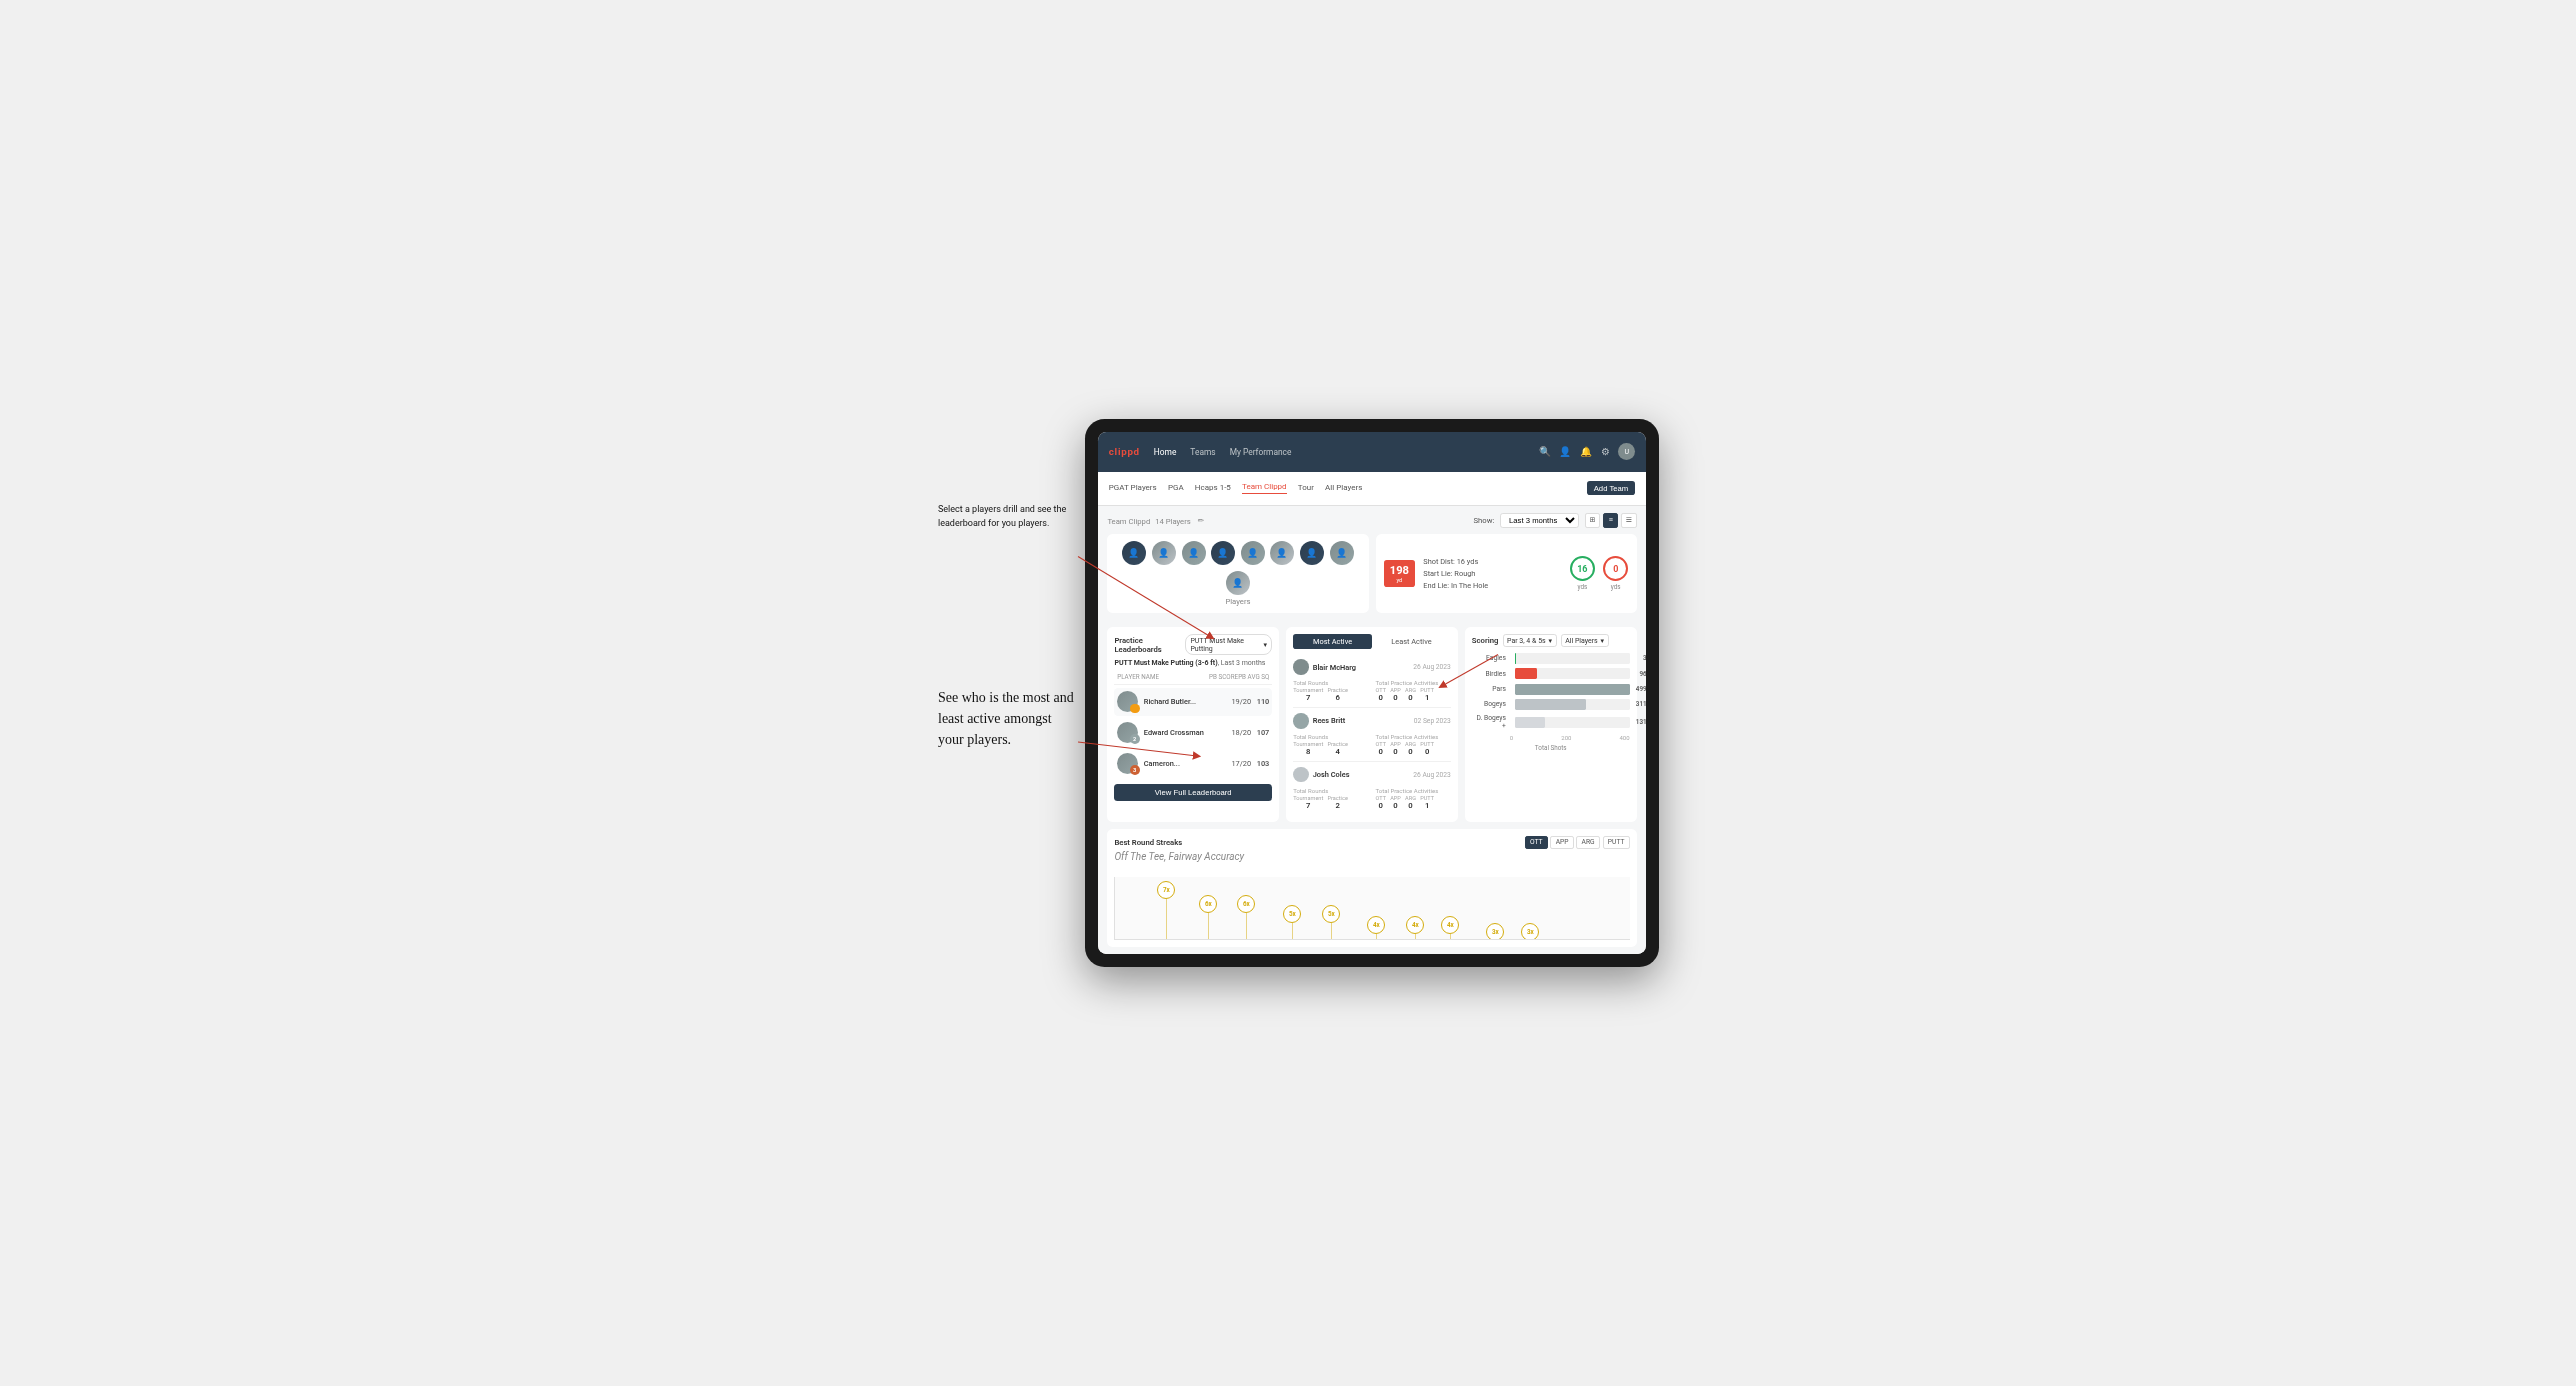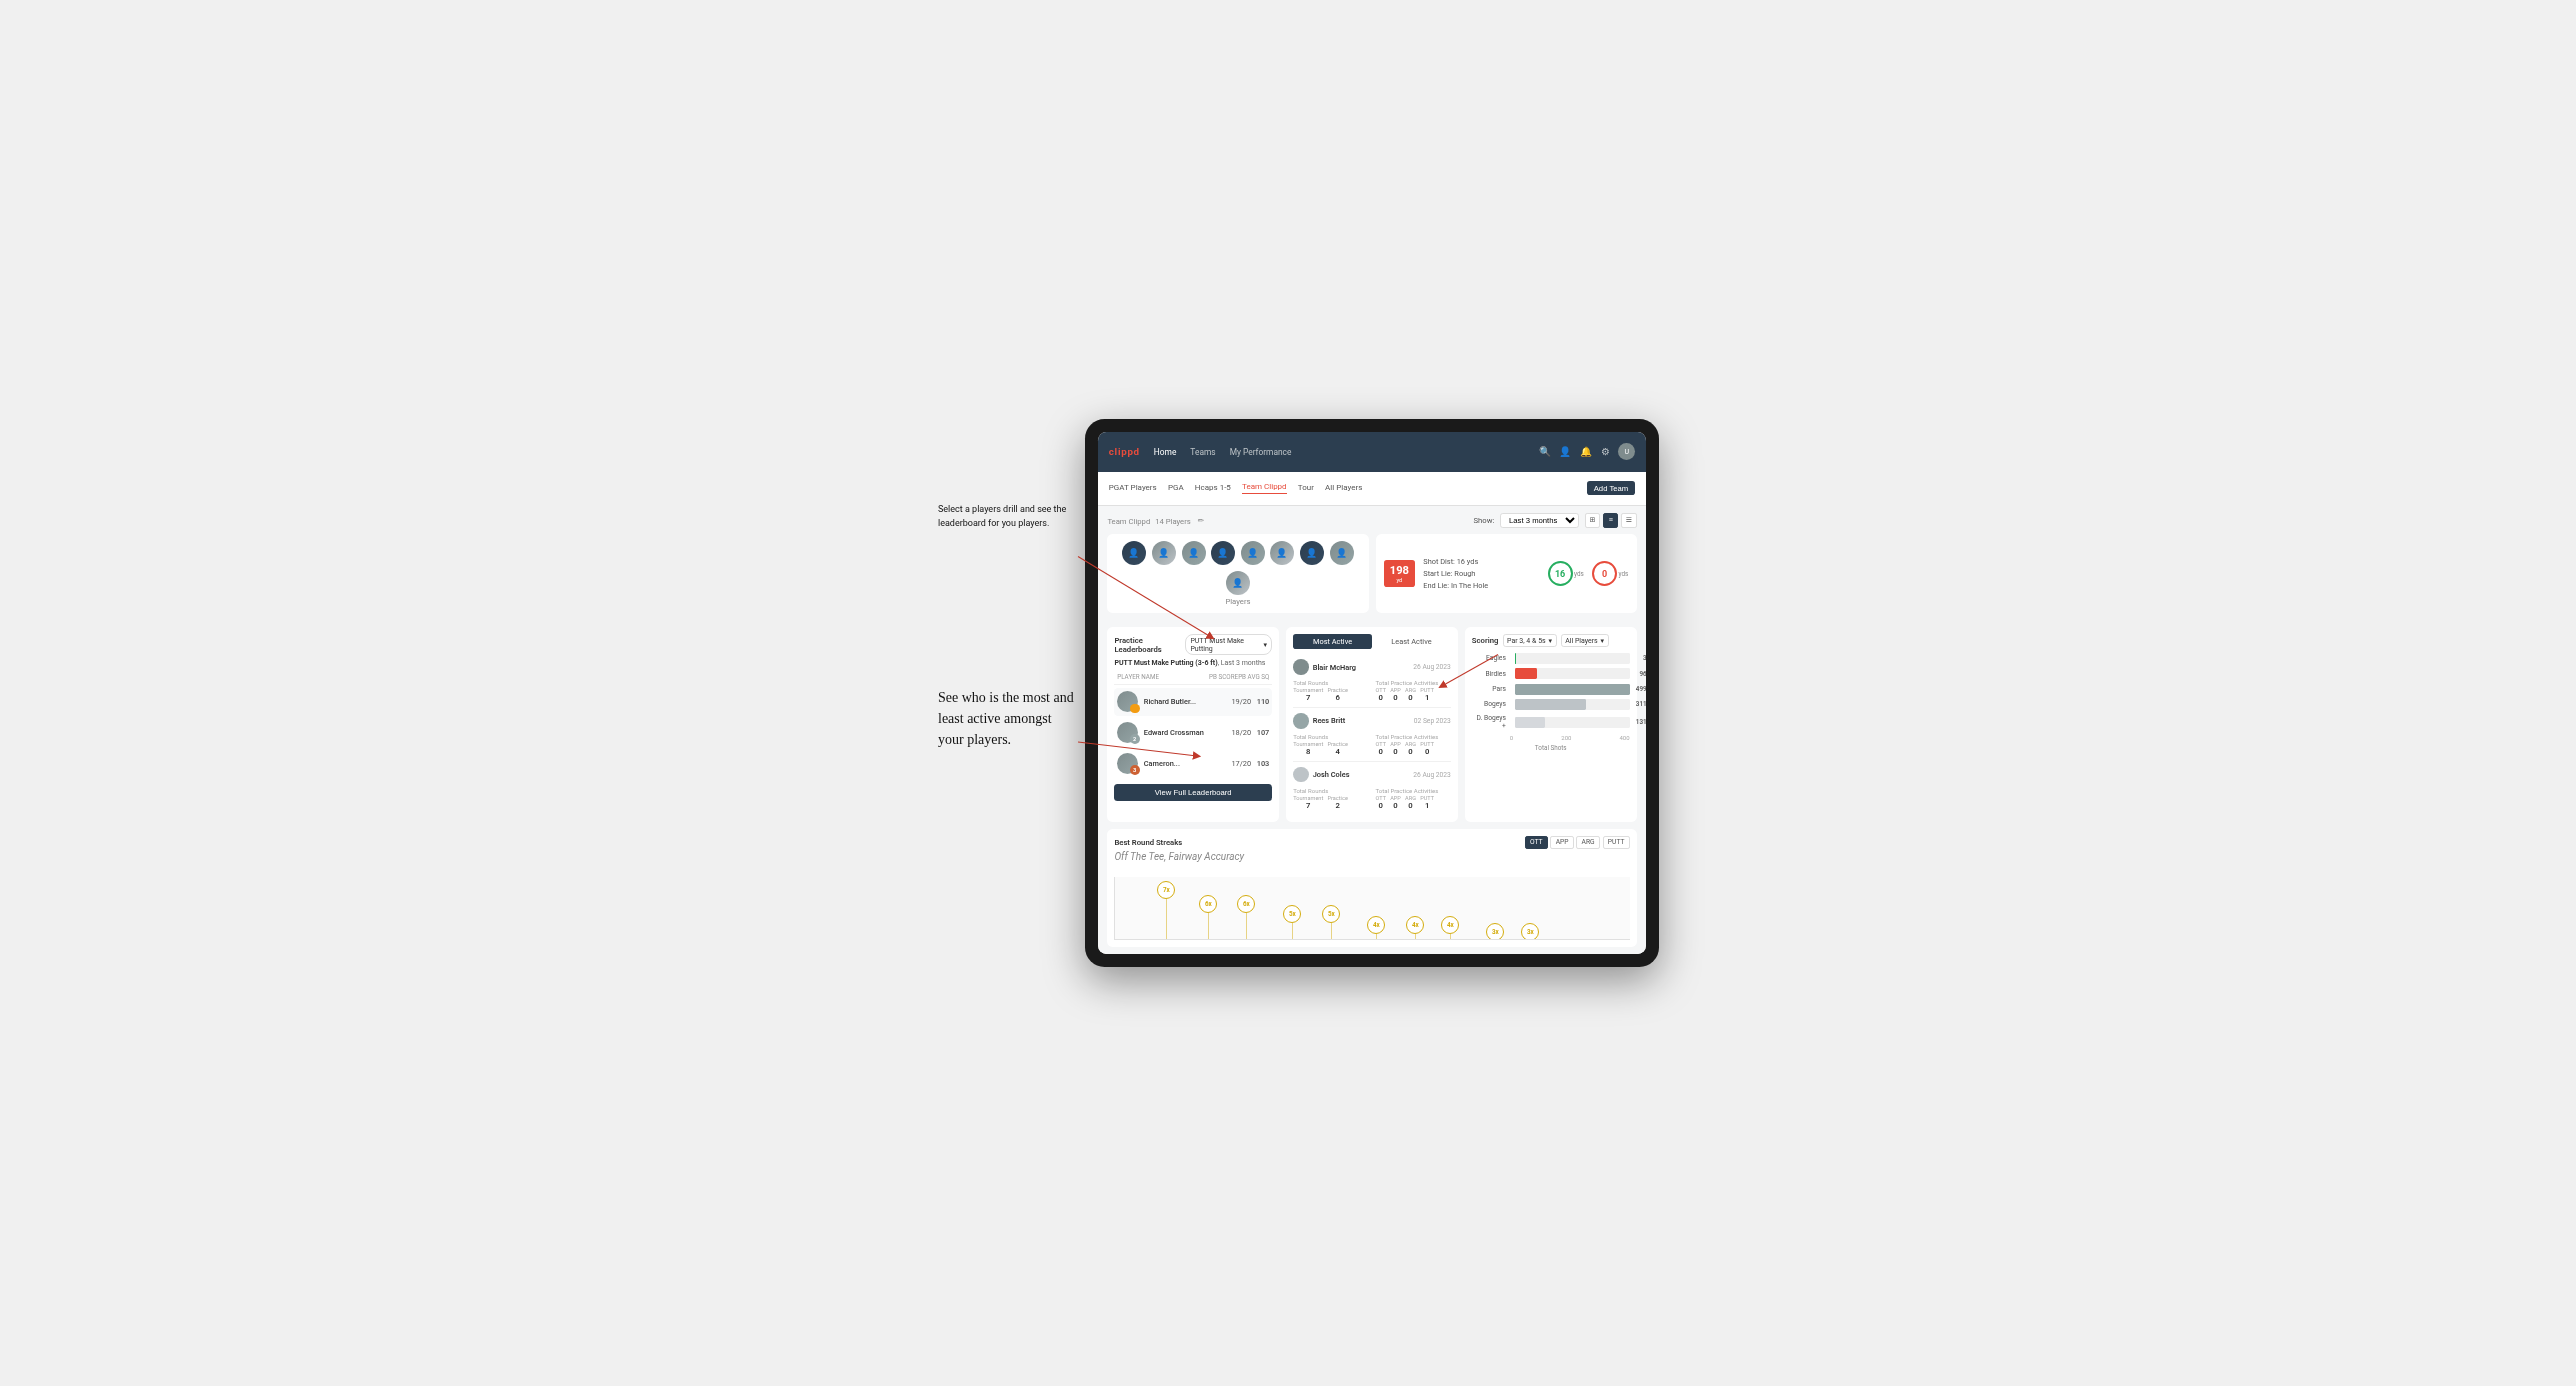--- a/index.html
+++ b/index.html
@@ -222,21 +222,21 @@
     .shot-badge small { display: block; font-size: 5.6px; font-weight: 400; }
     .shot-details { font-size: 7.4px; color: #555; line-height: 1.6; }
     .shot-circles {
       display: flex;
       gap: 8.4px;
       align-items: center;
       margin-left: auto;
     }
     .shot-circle {
       display: flex;
-      flex-direction: row;
+      flex-direction: column;
       align-items: center;
       gap: 1.4px;
     }
     .circle-val {
       width: 25px;
       height: 25px;
       border-radius: 50%;
       border: 2.1px solid #27ae60;
       display: flex;
       align-items: center;

